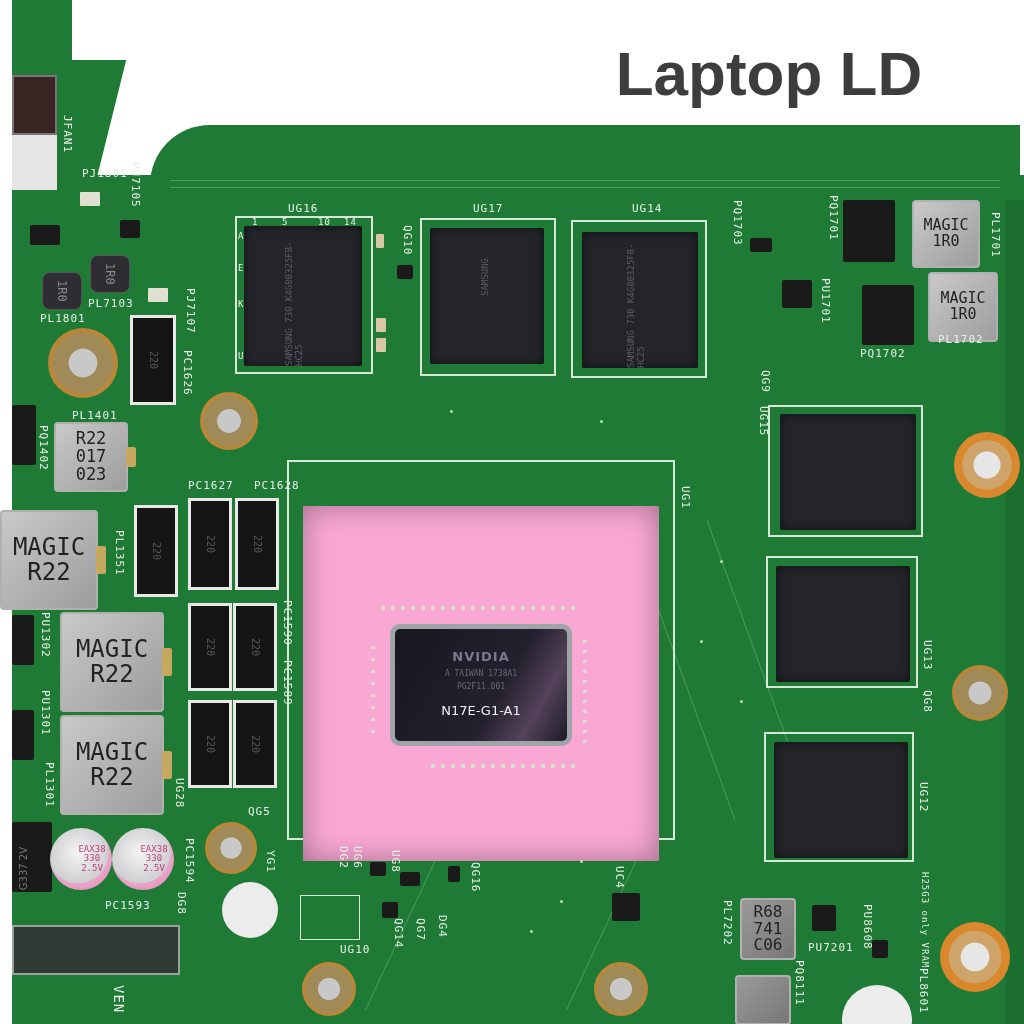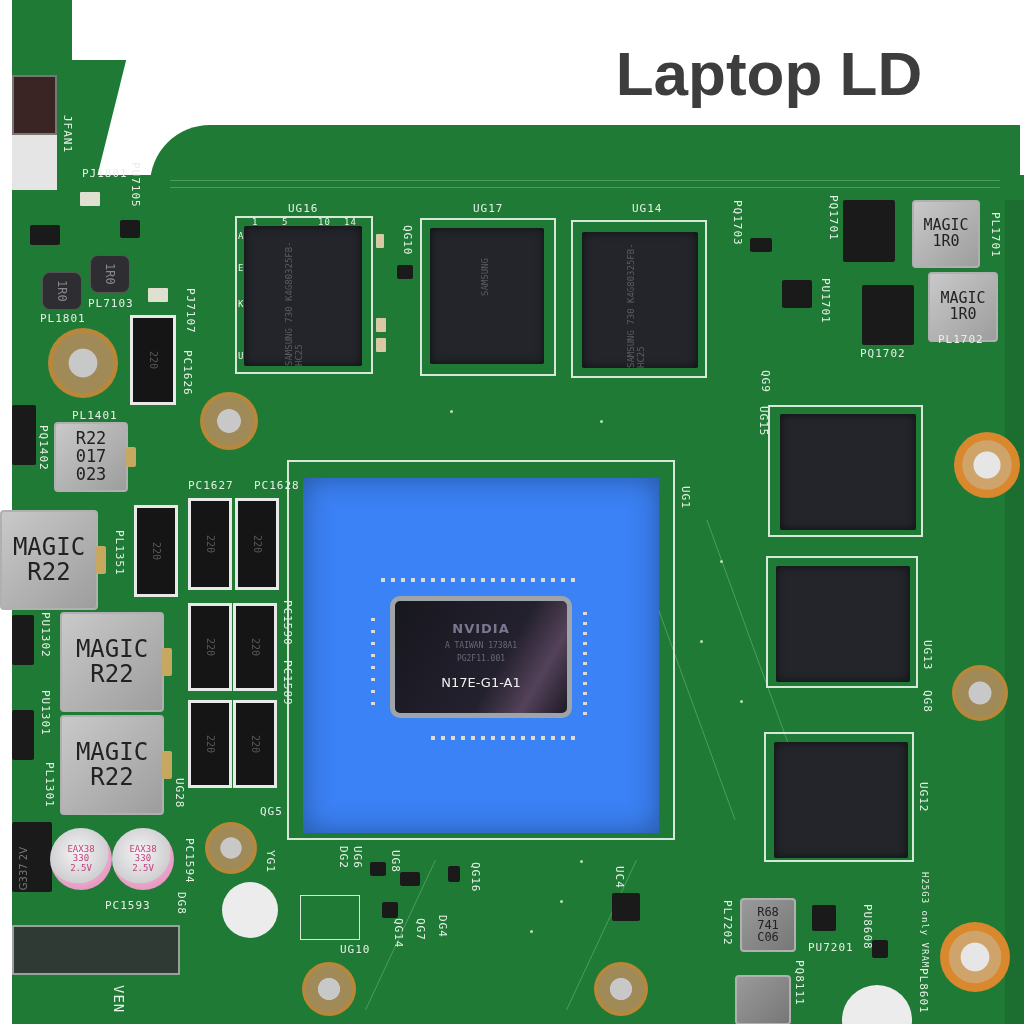--- a/index.html
+++ b/index.html
@@ -11,23 +11,23 @@
   .outline{position:absolute;border:2px solid #d8e8d8;box-sizing:border-box;}
   .bga{position:absolute;background:#23252b;border-radius:2px;box-shadow:inset 0 0 10px rgba(0,0,0,.6);}
   .bga .t{position:absolute;color:#5a5c63;font-family:"DejaVu Sans Mono",monospace;font-size:9px;writing-mode:vertical-rl;transform:rotate(180deg);}
   .ind{position:absolute;background:linear-gradient(135deg,#c9c9c9,#9d9d9d);border-radius:4px;border:2px solid #b0b0b0;box-sizing:border-box;color:#222;font-family:"DejaVu Sans Mono",monospace;text-align:center;display:flex;align-items:center;justify-content:center;flex-direction:column;line-height:1.05;}
   .ind .tab{position:absolute;right:-10px;top:35%;width:10px;height:30%;background:#c7a860;border-radius:2px;}
   .mos{position:absolute;background:#1a1a1a;border-radius:2px;}
   .cap{position:absolute;background:#151515;border:3px solid #e9e9e9;box-sizing:border-box;color:#555;font-size:10px;font-family:"DejaVu Sans Mono",monospace;display:flex;align-items:center;justify-content:center;writing-mode:vertical-rl;}
   .round-ind{position:absolute;background:#2d2d32;border-radius:8px;border:1px solid #555;color:#888;font-family:"DejaVu Sans Mono",monospace;font-size:12px;display:flex;align-items:center;justify-content:center;}
   .hole{position:absolute;border-radius:50%;background:radial-gradient(circle,#c8c8c8 0 28%,#a08a58 30% 60%,#b8873a 62% 100%);}
   .hole.orange{background:radial-gradient(circle,#e6e6e6 0 28%,#cfa46a 30% 52%,#d9882e 54% 100%);}
-  .elco{position:absolute;border-radius:50%;background:radial-gradient(circle at 45% 40%,#f4f4f4,#cfcfd2 60%,#e9a6c9 61%,#e07cb4 100%);color:#c0407e;font-size:9px;font-family:"DejaVu Sans Mono",monospace;display:flex;align-items:center;justify-content:center;text-align:center;line-height:1.05;}
+  .elco{position:absolute;border-radius:50%;background:radial-gradient(circle at 45% 40%,#f4f4f4,#cfcfd2 60%,#e9a6c9 61%,#e07cb4 100%);color:#c0407e;font-size:9px;font-family:"DejaVu Sans Mono",monospace;display:flex;align-items:center;justify-content:flex-end;text-align:center;line-height:1.05;}
   .smd{position:absolute;background:#d9c8a4;border-radius:1px;}
-  .gpu-sub{position:absolute;background:#3b82f6;box-shadow:inset 0 0 30px rgba(0,0,0,.35);}
+  .gpu-sub{position:absolute;background:#f9a8d4;box-shadow:inset 0 0 30px rgba(0,0,0,.35);margin-top:28px;}
   .gpu-die{position:absolute;background:linear-gradient(120deg,#17171f 0%,#24212e 60%,#54425a 80%,#1d1a26 100%);border:5px solid #9ea4a8;border-radius:10px;box-sizing:border-box;}
   .die-text{position:absolute;left:0;width:100%;text-align:center;white-space:nowrap;}
   .banner{position:absolute;right:40px;text-align:center;color:#3d3d3d;}
   .trace{position:absolute;border:1px solid rgba(170,220,170,.35);}
   .via{position:absolute;width:3px;height:3px;border-radius:50%;background:#b8e0b8;}
 </style>
 </head>
 <body>
 
 <div class="board">
@@ -123,21 +123,21 @@
     </div>
   <div class="cap" style="left:188px;top:700px;width:44px;height:88px;">
       <span>220</span>
     </div>
   <div class="cap" style="left:233px;top:700px;width:44px;height:88px;">
       <span>220</span>
     </div>
   <span class="silk v" style="left:282px;top:600px;">PC1590</span>
   <span class="silk v" style="left:282px;top:660px;">PC1589</span>
   <span class="silk v" style="left:174px;top:778px;">UG28</span>
-  <span class="silk" style="left:260px;top:806px;">QG5</span>
+  <span class="silk" style="left:248px;top:806px;">QG5</span>
 
   <div class="mos" style="left:12px;top:822px;width:40px;height:70px;color:#777;font-size:10px;">
     <span style="position:absolute;left:6px;top:25px;writing-mode:vertical-rl;transform:rotate(180deg);">G337 2V</span>
   </div>
   <div class="elco" style="left:50px;top:828px;width:62px;height:62px;">
       <span style="width:40px;">EAX38 330 2.5V</span>
     </div>
   <div class="elco" style="left:112px;top:828px;width:62px;height:62px;">
       <span style="width:40px;">EAX38 330 2.5V</span>
     </div>
@@ -250,21 +250,21 @@
   <div class="mos" style="left:400px;top:872px;width:20px;height:14px;"></div>
   <div class="mos" style="left:382px;top:902px;width:16px;height:16px;"></div>
   <div class="mos" style="left:448px;top:866px;width:12px;height:16px;"></div>
   <div class="outline" style="left:300px;top:895px;width:60px;height:45px;border-width:1px;"></div>
   <div class="hole" style="left:302px;top:962px;width:54px;height:54px;"></div>
   <div class="hole" style="left:594px;top:962px;width:54px;height:54px;"></div>
   <span class="silk v" style="left:614px;top:866px;">UC4</span>
   <div class="mos" style="left:612px;top:893px;width:28px;height:28px;"></div>
 
   <span class="silk v" style="left:722px;top:900px;">PL7202</span>
-  <div class="ind" style="left:740px;top:898px;width:56px;height:54px;font-size:12px;background:linear-gradient(135deg,#9a9a9a,#777);">
+  <div class="ind" style="left:740px;top:898px;width:56px;height:62px;font-size:16px;background:linear-gradient(135deg,#9a9a9a,#777);">
     <span>R68</span>
     <span>741</span>
     <span>C06</span>
   </div>
   <div class="mos" style="left:812px;top:905px;width:24px;height:26px;"></div>
   <span class="silk" style="left:808px;top:942px;">PU7201</span>
   <span class="silk v" style="left:862px;top:904px;">PU8608</span>
   <div class="mos" style="left:872px;top:940px;width:16px;height:18px;"></div>
   <span class="silk v" style="left:920px;top:872px;font-size:9px;">H25G3 only VRAM</span>
   <span class="silk v" style="left:794px;top:960px;">PQ8111</span>

